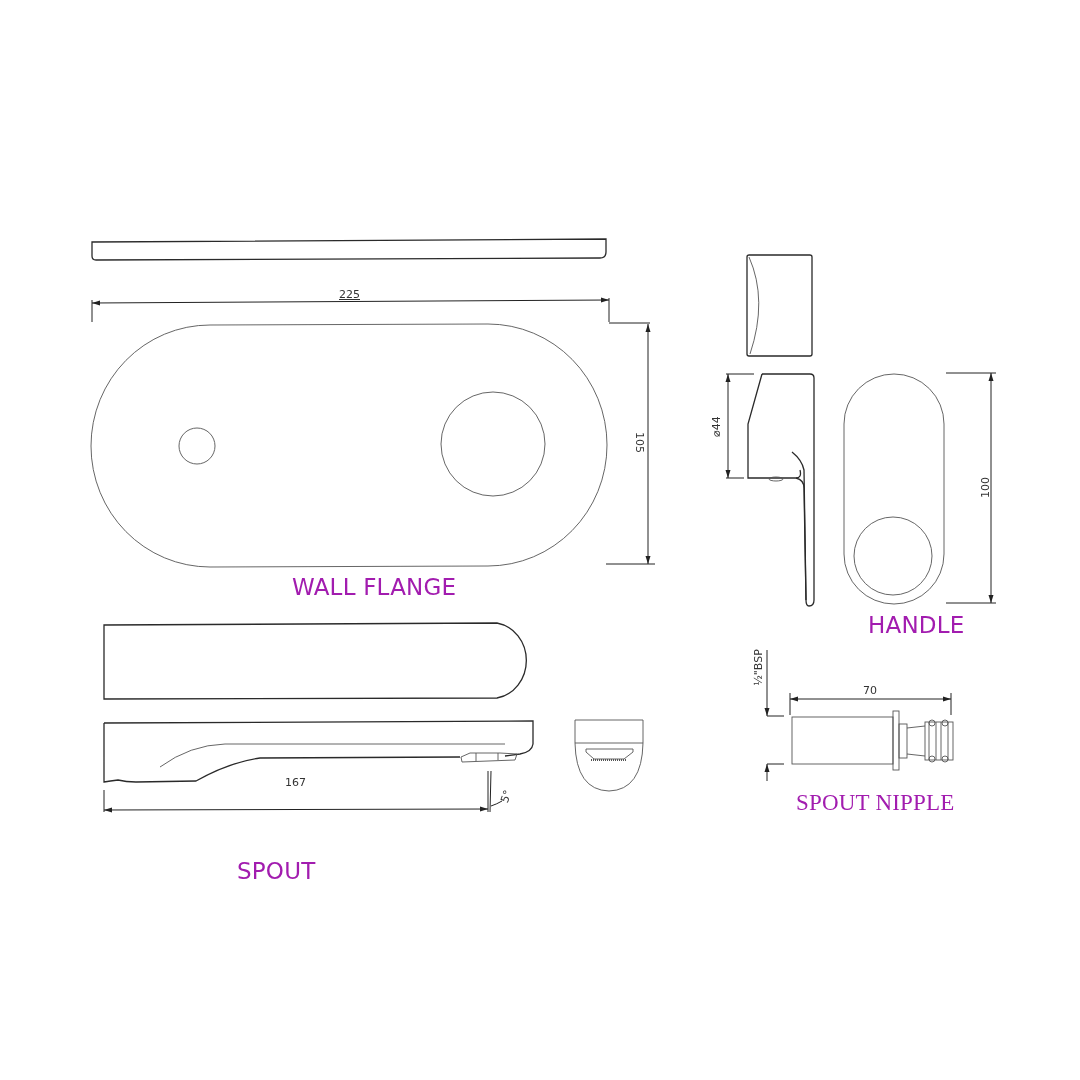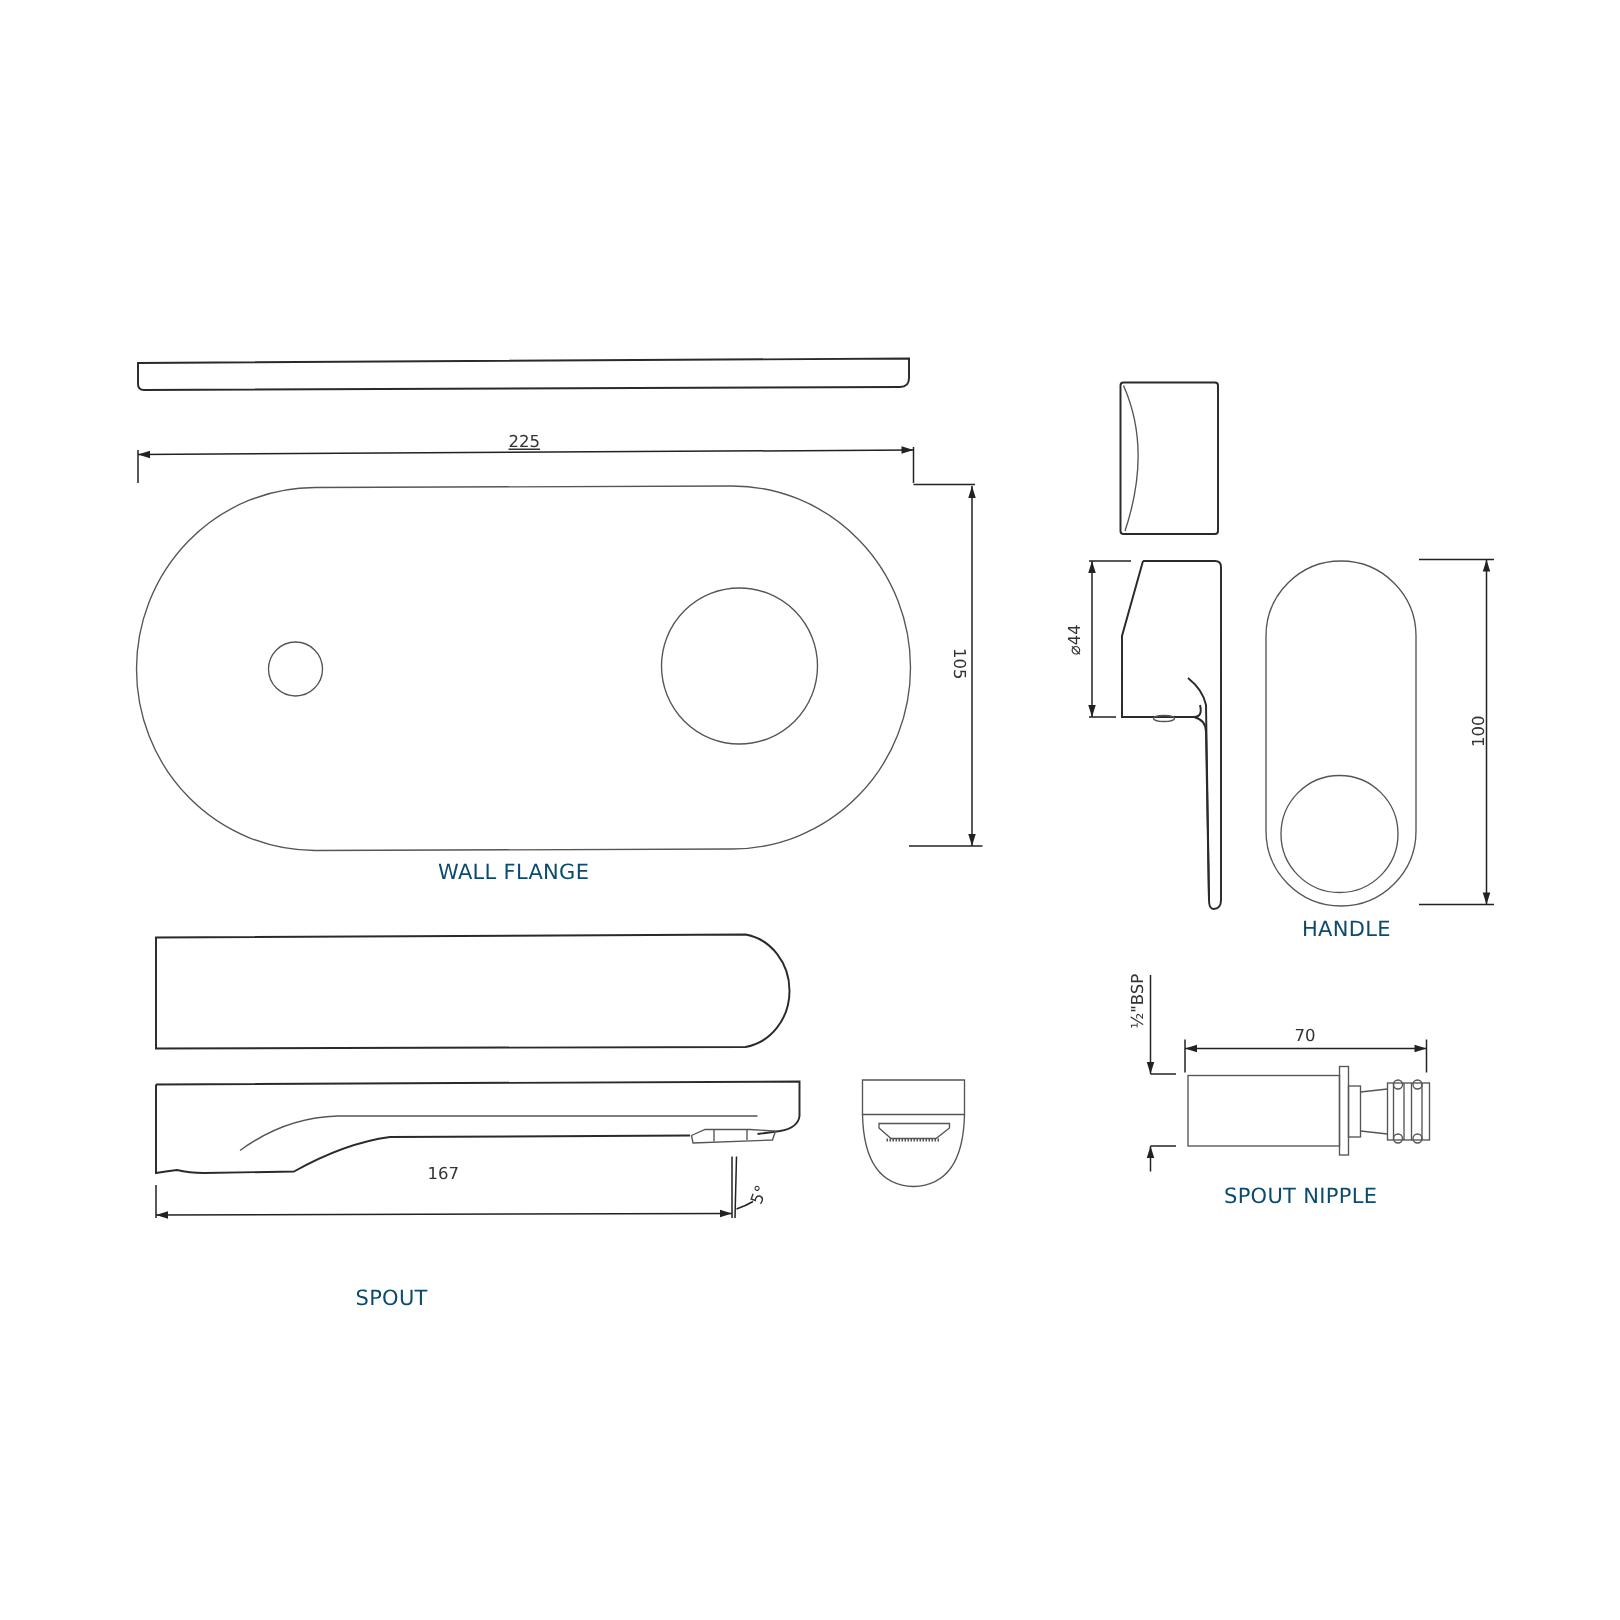--- a/index.html
+++ b/index.html
@@ -2,21 +2,21 @@
 <html><head>
   <meta charset="utf-8">
   <style>
     html, body { margin: 0; padding: 0; background: #ffffff; }
     body { width: 1080px; height: 1080px; position: relative; overflow: hidden; font-family: "DejaVu Sans", sans-serif; }
     svg { position: absolute; left: 0; top: 0; }
     .line { fill: none; stroke: #2a2a2a; stroke-width: 1.3; }
     .thin { fill: none; stroke: #555; stroke-width: 0.9; }
     .dim { fill: none; stroke: #222; stroke-width: 1; }
     .arrow { fill: #222; stroke: none; }
-    .lbl { position: absolute; color: #0c4a6e; font-size: 14px; letter-spacing: 0.2px; white-space: nowrap; }
+    .lbl { position: absolute; color: #a21caf; font-size: 23px; letter-spacing: 0.2px; white-space: nowrap; }
     .dimtxt { position: absolute; color: #333; font-size: 11px; white-space: nowrap; }
     .rot { transform: rotate(-90deg); transform-origin: center center; }
     .rot90 { transform: rotate(90deg); transform-origin: center center; }
   </style>
 </head>
 <body>
 
 <svg width="1080" height="1080" viewBox="0 0 1080 1080">
 
   <g>
@@ -148,13 +148,13 @@
 <div class="dimtxt rot" style="left:706px;top:420px;">⌀44</div>
 <div class="dimtxt rot" style="left:975px;top:481px;">100</div>
 <div class="lbl" style="left:868px;top:612px;">HANDLE</div>
 
 <div class="dimtxt" style="left:285px;top:776px;">167</div>
 <div class="dimtxt" style="left:500px;top:790px;transform:rotate(-70deg);">5°</div>
 <div class="lbl" style="left:237px;top:819px;margin-top:39px;">SPOUT</div>
 
 <div class="dimtxt" style="left:863px;top:684px;text-align:right;">70</div>
 <div class="dimtxt rot" style="left:740px;top:661px;">½"BSP</div>
-<div class="lbl" style="left:816px;top:790px;">SPOUT NIPPLE</div>
+<div class="lbl" style="left:796px;top:790px;font-family:Liberation Serif, serif;">SPOUT NIPPLE</div>
 
 </body></html>

